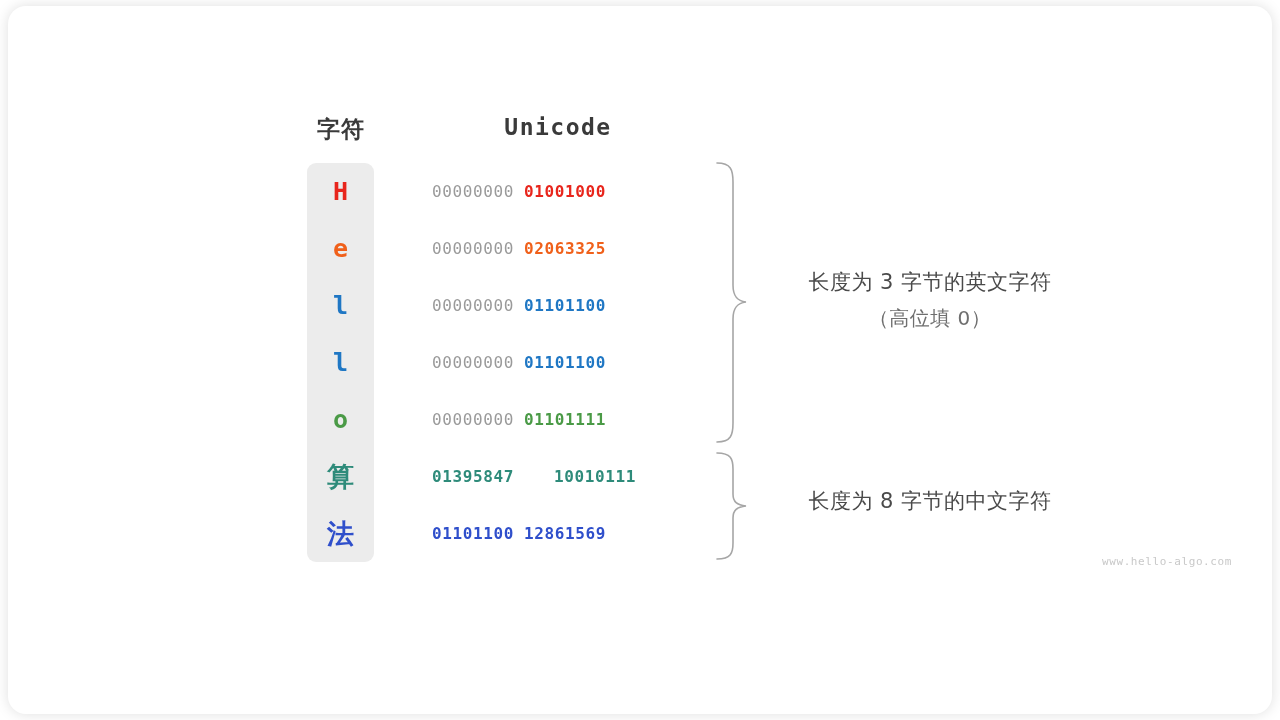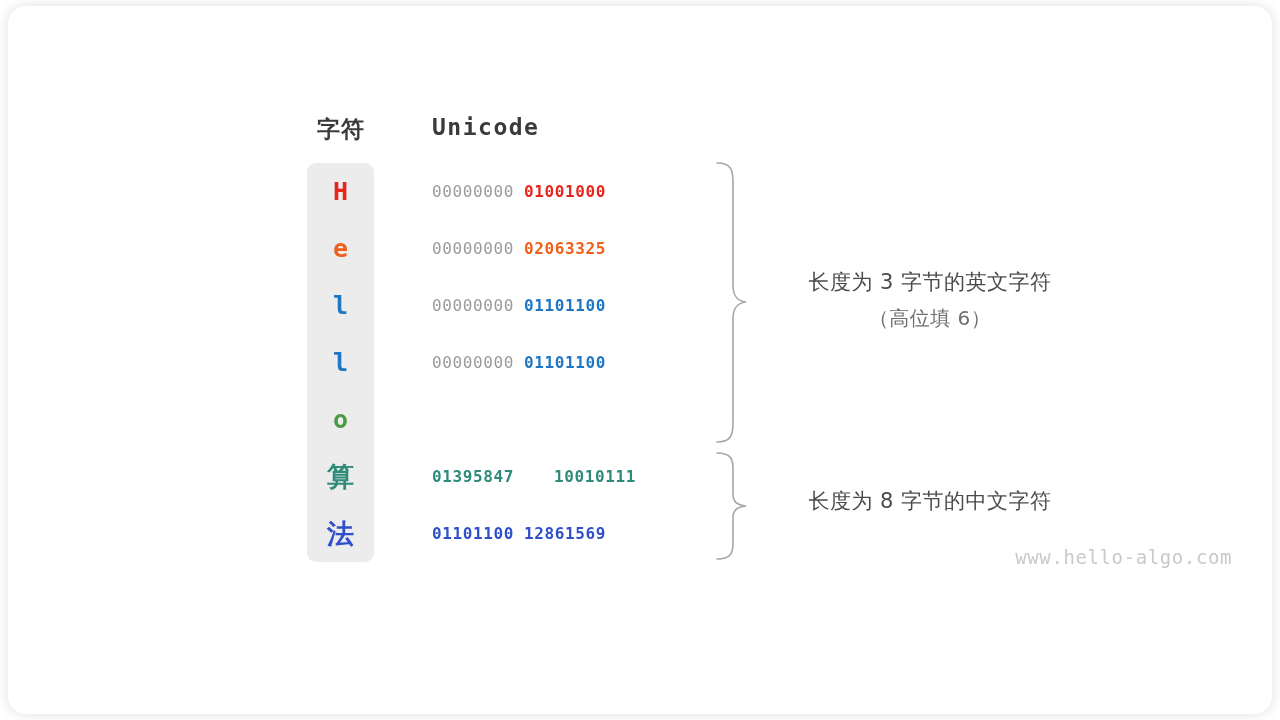--- a/index.html
+++ b/index.html
@@ -45,20 +45,21 @@
     top: 114px;
     width: 70px;
     text-align: center;
     font-size: 23px;
     letter-spacing: 1px;
   }
   #hdr-unicode {
     left: 432px;
     top: 114px;
     width: 252px;
+    text-align: center;
     font-family: "DejaVu Sans Mono", "Liberation Mono", monospace;
     font-size: 23px;
     letter-spacing: 1.5px;
   }
 
   
   #char-strip {
     position: absolute;
     left: 307px;
     top: 163px;
@@ -159,21 +160,21 @@
     text-align: center;
     width: 290px;
   }
 
   
   #watermark {
     position: absolute;
     right: 48px;
     bottom: 28px;
     font-family: "DejaVu Sans Mono", "Liberation Mono", monospace;
-    font-size: 19px;
+    font-size: 11px;
     color: #c9c9c9;
     letter-spacing: 0.6px;
     margin-top: 32px;
   }
 </style>
 </head>
 <body>
 
 <div id="card"></div>
 
@@ -196,20 +197,21 @@
       <div class="row" style="top: 277px;">
         <div class="char latin" style="color: rgb(31, 119, 196);">l</div>
         <div class="bits"><span class="hi">00000000</span><span> </span><span class="lo" style="color: rgb(31, 119, 196);">01101100</span></div>
       </div>
       <div class="row" style="top: 334px;">
         <div class="char latin" style="color: rgb(31, 119, 196);">l</div>
         <div class="bits"><span class="hi">00000000</span><span> </span><span class="lo" style="color: rgb(31, 119, 196);">01101100</span></div>
       </div>
       <div class="row" style="top: 391px;">
         <div class="char latin" style="color: rgb(74, 154, 70);">o</div>
+        <div class="bits"><span class="hi">00000000</span><span> </span><span class="lo" style="color: rgb(74, 154, 70);">01101111</span></div>
       </div>
       <div class="row" style="top: 448px;">
         <div class="char cjk" style="color: rgb(46, 139, 122);">算</div>
         <div class="bits"><span class="full" style="color: rgb(46, 139, 122);">01395847</span><span> </span><span class="lo" style="color: rgb(46, 139, 122); margin-left: 30px;">10010111</span></div>
       </div>
       <div class="row" style="top: 505px;">
         <div class="char cjk" style="color: rgb(47, 79, 203);">法</div>
         <div class="bits"><span class="full" style="color: rgb(47, 79, 203);">01101100</span><span> </span><span class="lo" style="color: rgb(47, 79, 203);">12861569</span></div>
       </div>
     </div>
@@ -217,21 +219,21 @@
   <svg class="brace-svg" id="brace-1" style="left:715px; top:160px;" width="40" height="285">
     <path class="brace-path" d="M 2 3 C 16 3 18 10 18 22 L 18 125 C 18 136 22 141 31 142 C 22 143 18 148 18 159 L 18 263 C 18 275 16 282 2 282"></path>
   </svg>
 
   <svg class="brace-svg" id="brace-2" style="left:715px; top:450px;" width="40" height="112">
     <path class="brace-path" d="M 2 3 C 16 3 18 9 18 19 L 18 44 C 18 52 22 55 31 56 C 22 57 18 60 18 68 L 18 93 C 18 103 16 109 2 109"></path>
   </svg>
 
   <div class="annot" id="annot-1">
     <span class="l1">长度为 3 字节的英文字符</span>
-    <span class="l2">（高位填 6）</span>
+    <span class="l2">（高位填 0）</span>
   </div>
 
   <div class="annot" id="annot-2">
     <span class="l1">长度为 8 字节的中文字符</span>
   </div>
 
   <div id="watermark">www.hello-algo.com</div>
 
 </div>
 

